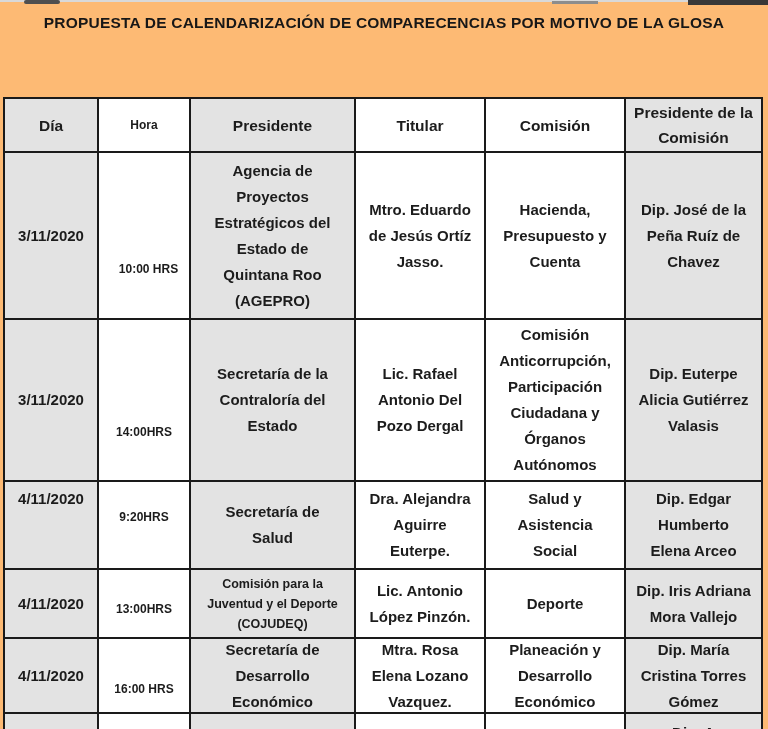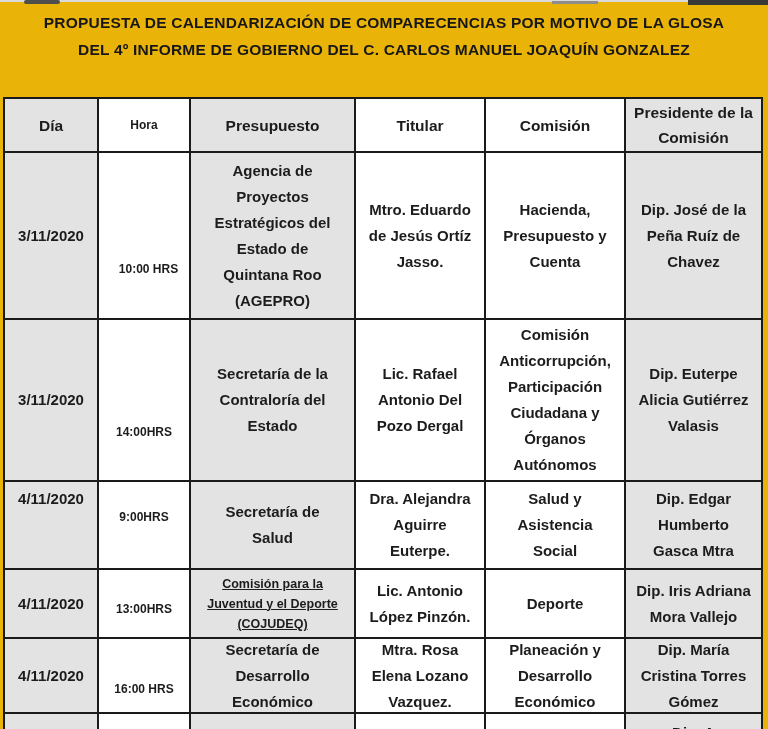--- a/index.html
+++ b/index.html
@@ -5,21 +5,21 @@
   :root{
     --gray:#e3e3e3;
     --border:#1a1a1a;
     --ink:#1c1c1c;
   }
   *{margin:0;padding:0;box-sizing:border-box;}
   html,body{background:#ffffff;}
   .page{
     position:relative;
     width:768px;height:729px;
-    background:#eab308;
+    background:#fdba74;
     overflow:hidden;
     font-family:"Liberation Sans", sans-serif;
     font-weight:700;
     color:var(--ink);
   }
   
   .edge-strip{position:absolute;left:0;top:0;width:768px;height:2px;background:#d9d9d9;}
   .a1{position:absolute;left:24px;top:0;width:36px;height:4px;background:#4f4f4f;border-radius:2px;}
   .a2{position:absolute;left:552px;top:1px;width:46px;height:3px;background:#8d8d8d;}
   .a3{position:absolute;left:688px;top:0;width:80px;height:5px;background:#383838;}
@@ -59,50 +59,49 @@
   .head .c-hora .v{font-size:12px;}
 
   .c-hora .v{font-size:12px;text-align:center;}
 
   .r1 .c-hora .v{transform:translateY(33px);margin-left:9px;}
   .r2 .c-hora .v{transform:translateY(22px);margin-top:20px;}
   .r3 .c-dia .v{transform:translateY(-26px);}
   .r3 .c-hora .v{transform:translateY(-8px);}
   .r4 .c-hora .v{transform:translateY(5px);}
   .r5 .c-hora .v{transform:translateY(13px);}
-  .r4 .c-dep .v{font-size:12.5px;line-height:20px;text-decoration:underline;}
+  .r4 .c-dep .v{font-size:12.5px;line-height:20px;}
 
   .partial .cell{align-items:flex-start;border-bottom:none;}
   .partial .v{padding-top:6px;}
 </style>
 </head>
 <body>
 
 <div class="page">
   <div class="edge-strip"></div>
   <div class="a1"></div>
   <div class="a2"></div>
   <div class="a3"></div>
 
   <div class="title">
     <div>PROPUESTA DE CALENDARIZACIÓN DE COMPARECENCIAS POR MOTIVO DE LA GLOSA</div>
-    <div>DEL 4º INFORME DE GOBIERNO DEL C. CARLOS MANUEL JOAQUÍN GONZALEZ</div>
   </div>
 
   <div class="table">
 
     <div class="row head">
       <div class="cell c-dia g">
           <span class="v">Día</span>
         </div>
       <div class="cell c-hora">
           <span class="v">Hora</span>
         </div>
       <div class="cell c-dep g">
-          <span class="v">Presupuesto</span>
+          <span class="v">Presidente</span>
         </div>
       <div class="cell c-tit">
           <span class="v">Titular</span>
         </div>
       <div class="cell c-com">
           <span class="v">Comisión</span>
         </div>
       <div class="cell c-pres g">
           <span class="v">Presidente de la
 Comisión</span>
@@ -171,40 +170,40 @@
 Alicia Gutiérrez
 Valasis</span>
         </div>
     </div>
 
     <div class="row r3">
       <div class="cell c-dia g">
           <span class="v">4/11/2020</span>
         </div>
       <div class="cell c-hora">
-          <span class="v">9:00HRS</span>
+          <span class="v">9:20HRS</span>
         </div>
       <div class="cell c-dep g">
           <span class="v">Secretaría de
 Salud</span>
         </div>
       <div class="cell c-tit">
           <span class="v">Dra. Alejandra
 Aguirre
 Euterpe.</span>
         </div>
       <div class="cell c-com">
           <span class="v">Salud y
 Asistencia
 Social</span>
         </div>
       <div class="cell c-pres g">
           <span class="v">Dip. Edgar
 Humberto
-Gasca Mtra</span>
+Elena Arceo</span>
         </div>
     </div>
 
     <div class="row r4">
       <div class="cell c-dia g">
           <span class="v">4/11/2020</span>
         </div>
       <div class="cell c-hora">
           <span class="v">13:00HRS</span>
         </div>

